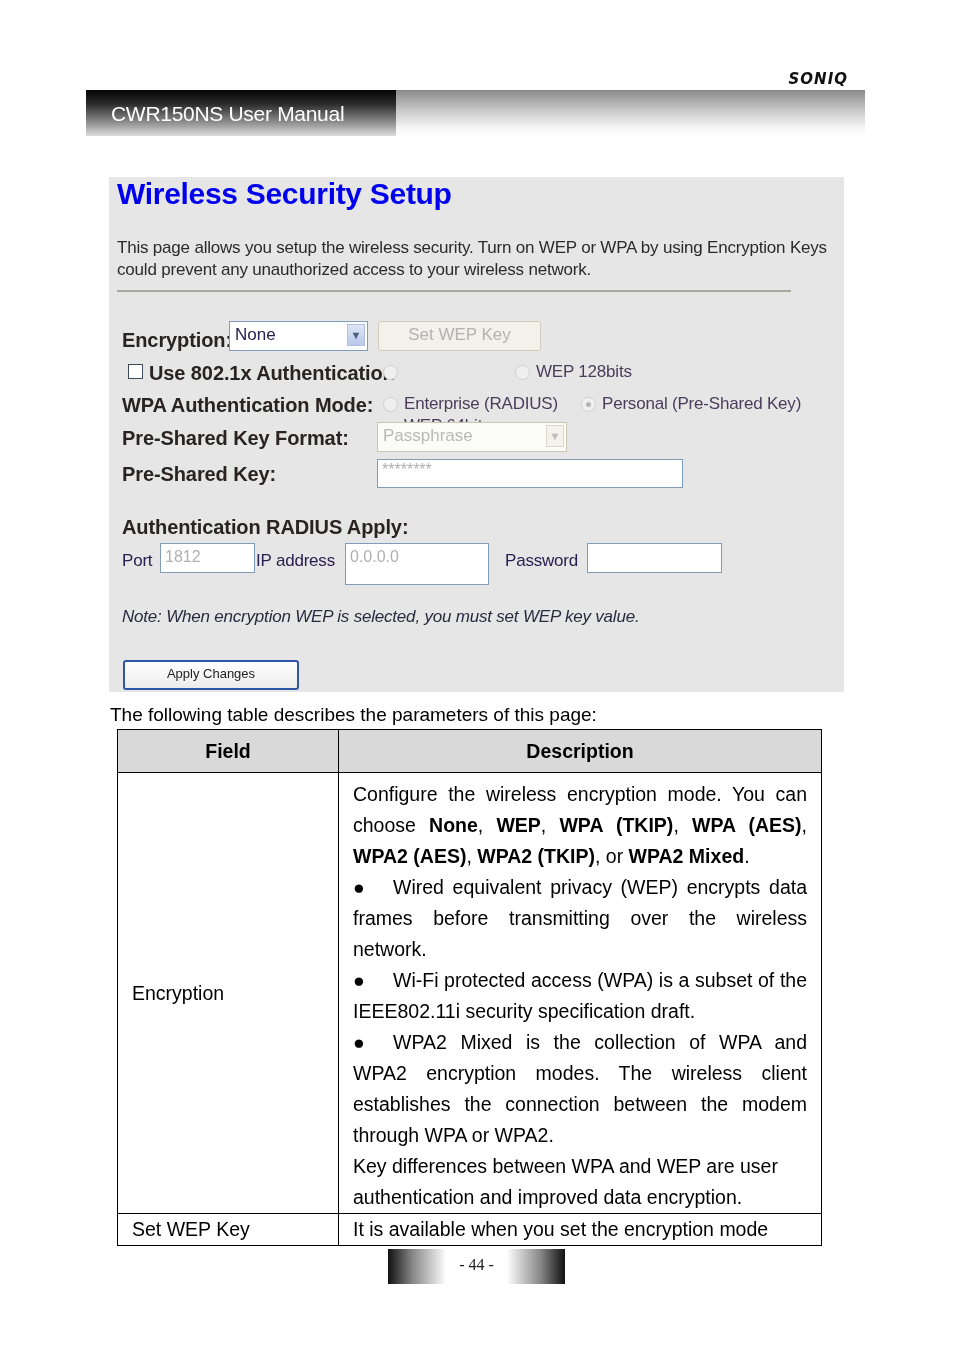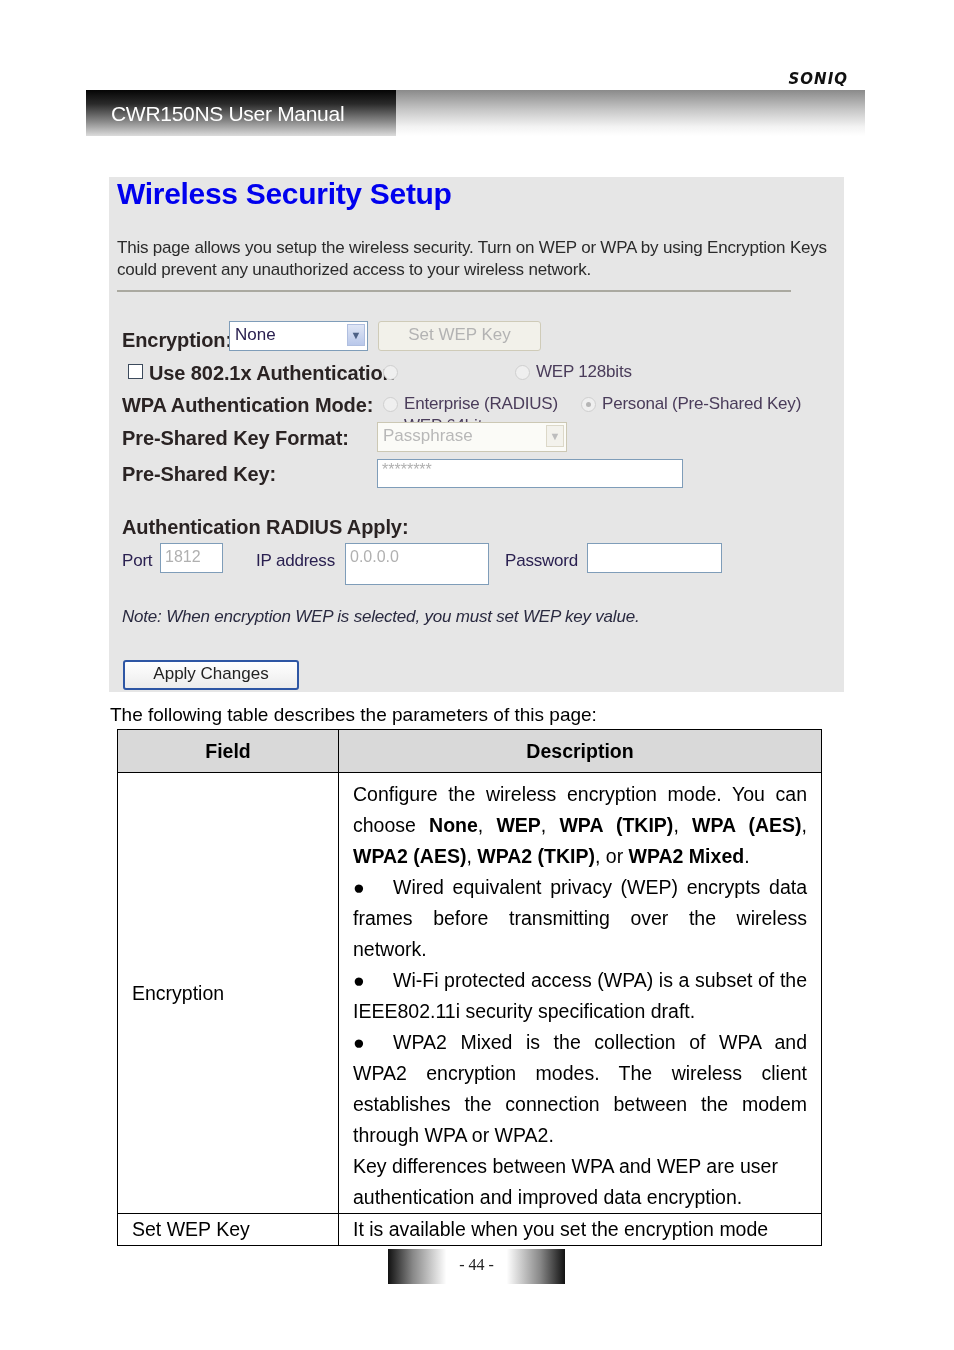--- a/index.html
+++ b/index.html
@@ -20,21 +20,21 @@
     .lbl { position: absolute; font-size: 20px; font-weight: bold; color: #2a2323; letter-spacing: -0.1px; }
     .txt { position: absolute; font-size: 17px; color: #2a2050; letter-spacing: -0.2px; }
     .txt.dim { color: #4a3c5a; }
 
     .select { position: absolute; background: #fff; border: 1px solid #7f9db9; box-sizing: border-box; font-size: 17px; color: #2a2050; padding-left: 5px; line-height: 26px; }
     .select .arrow { position: absolute; right: 2px; top: 2px; width: 18px; height: 22px; background: linear-gradient(#dfe6f5, #b9c8ea); border: 1px solid #b0bfe0; box-sizing: border-box; color: #4d6185; font-size: 11px; text-align: center; line-height: 20px; }
     .select.disabled { background: #fbfbf7; border-color: #ccc8b4; color: #b8b8b8; }
     .select.disabled .arrow { background: #f3f2ec; border-color: #dcd8c8; color: #bdbdbd; }
 
     .btn-disabled { position: absolute; background: #f2f1ea; border: 1px solid #cfcbb8; border-radius: 3px; box-sizing: border-box; font-size: 17px; color: #b3b3b3; text-align: center; line-height: 26px; }
-    .btn { position: absolute; background: linear-gradient(#ffffff, #ececec); border: 2px solid #2e56a4; border-radius: 3px; box-sizing: border-box; font-size: 17px; color: #222; text-align: center; line-height: 24px; }
+    .btn { position: absolute; background: linear-gradient(#ffffff, #ececec); border: 2px solid #2e56a4; border-radius: 3px; box-sizing: border-box; font-size: 13px; color: #222; text-align: center; line-height: 24px; }
 
     .checkbox { position: absolute; width: 15px; height: 15px; border: 1px solid #3c4a5c; background: #fff; box-sizing: border-box; }
     .radio { position: absolute; width: 15px; height: 15px; border: 1px solid #cfcfcf; border-radius: 50%; background: #efefef; box-sizing: border-box; }
     .radio.checked::after { content: ""; position: absolute; left: 4px; top: 4px; width: 5px; height: 5px; border-radius: 50%; background: #b5b5b5; }
 
     .input { position: absolute; background: #fff; border: 1px solid #7f9db9; box-sizing: border-box; font-size: 16px; color: #b0b0b0; padding-left: 4px; line-height: 26px; }
     .note { position: absolute; font-size: 17px; font-style: italic; color: #2a2a40; letter-spacing: -0.2px; }
 
     
     .doc-intro { position: absolute; left: 110px; top: 704px; font-size: 19px; color: #000; }
@@ -88,21 +88,21 @@
   <div class="select disabled" style="left:268px; top:245px; width:190px; height:30px;">
     <span>Passphrase</span>
     <span class="arrow">▼</span>
   </div>
 
   <div class="lbl" style="left:13px; top:286px;">Pre-Shared Key:</div>
   <div class="input" style="left:268px; top:282px; width:306px; height:29px; line-height:20px;">********</div>
 
   <div class="lbl" style="left:13px; top:339px;">Authentication RADIUS Apply:</div>
   <div class="txt" style="left:13px; top:374px;">Port</div>
-  <div class="input" style="left:51px; top:366px; width:63px; height:30px;">1812</div>
+  <div class="input" style="left:51px; top:366px; width:95px; height:30px;">1812</div>
   <div class="txt" style="left:147px; top:374px;">IP address</div>
   <div class="input" style="left:236px; top:366px; width:144px; height:42px;">0.0.0.0</div>
   <div class="txt" style="left:396px; top:374px;">Password</div>
   <div class="input" style="left:478px; top:366px; width:135px; height:30px;"></div>
 
   <div class="note" style="left:13px; top:430px;">Note: When encryption WEP is selected, you must set WEP key value.</div>
 
   <div class="btn" style="left:14px; top:483px; width:176px; height:30px;">Apply Changes</div>
 </div>
 

